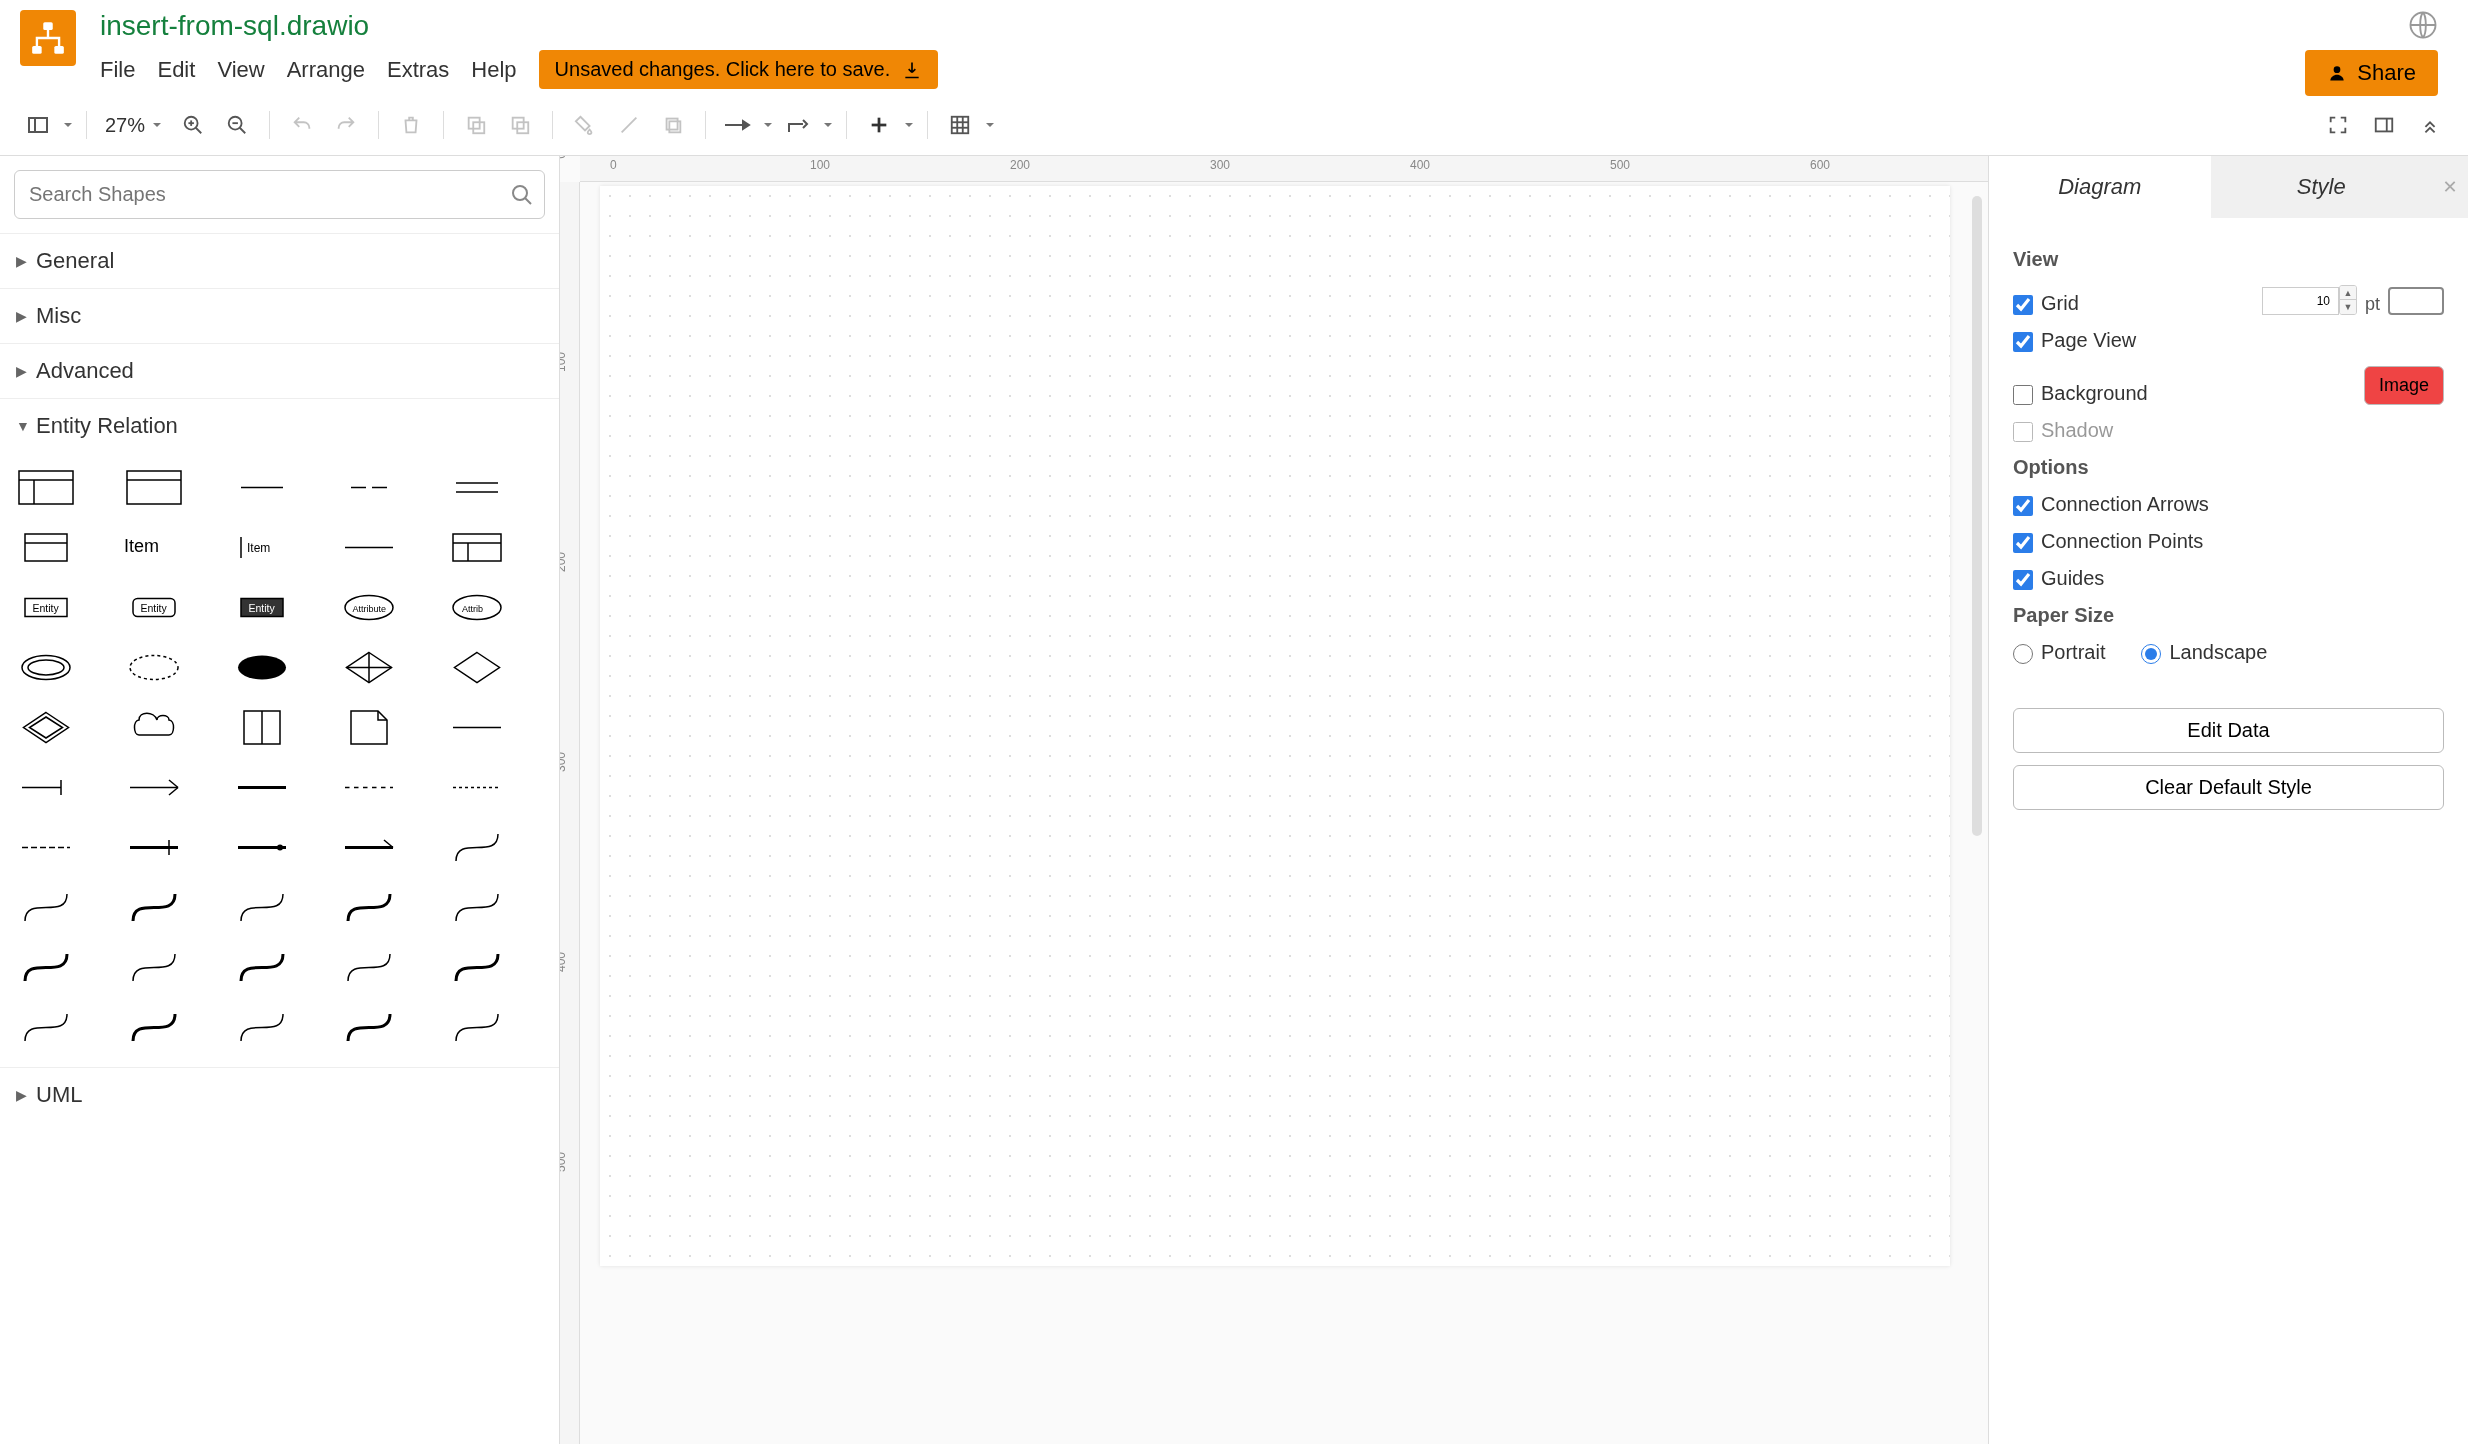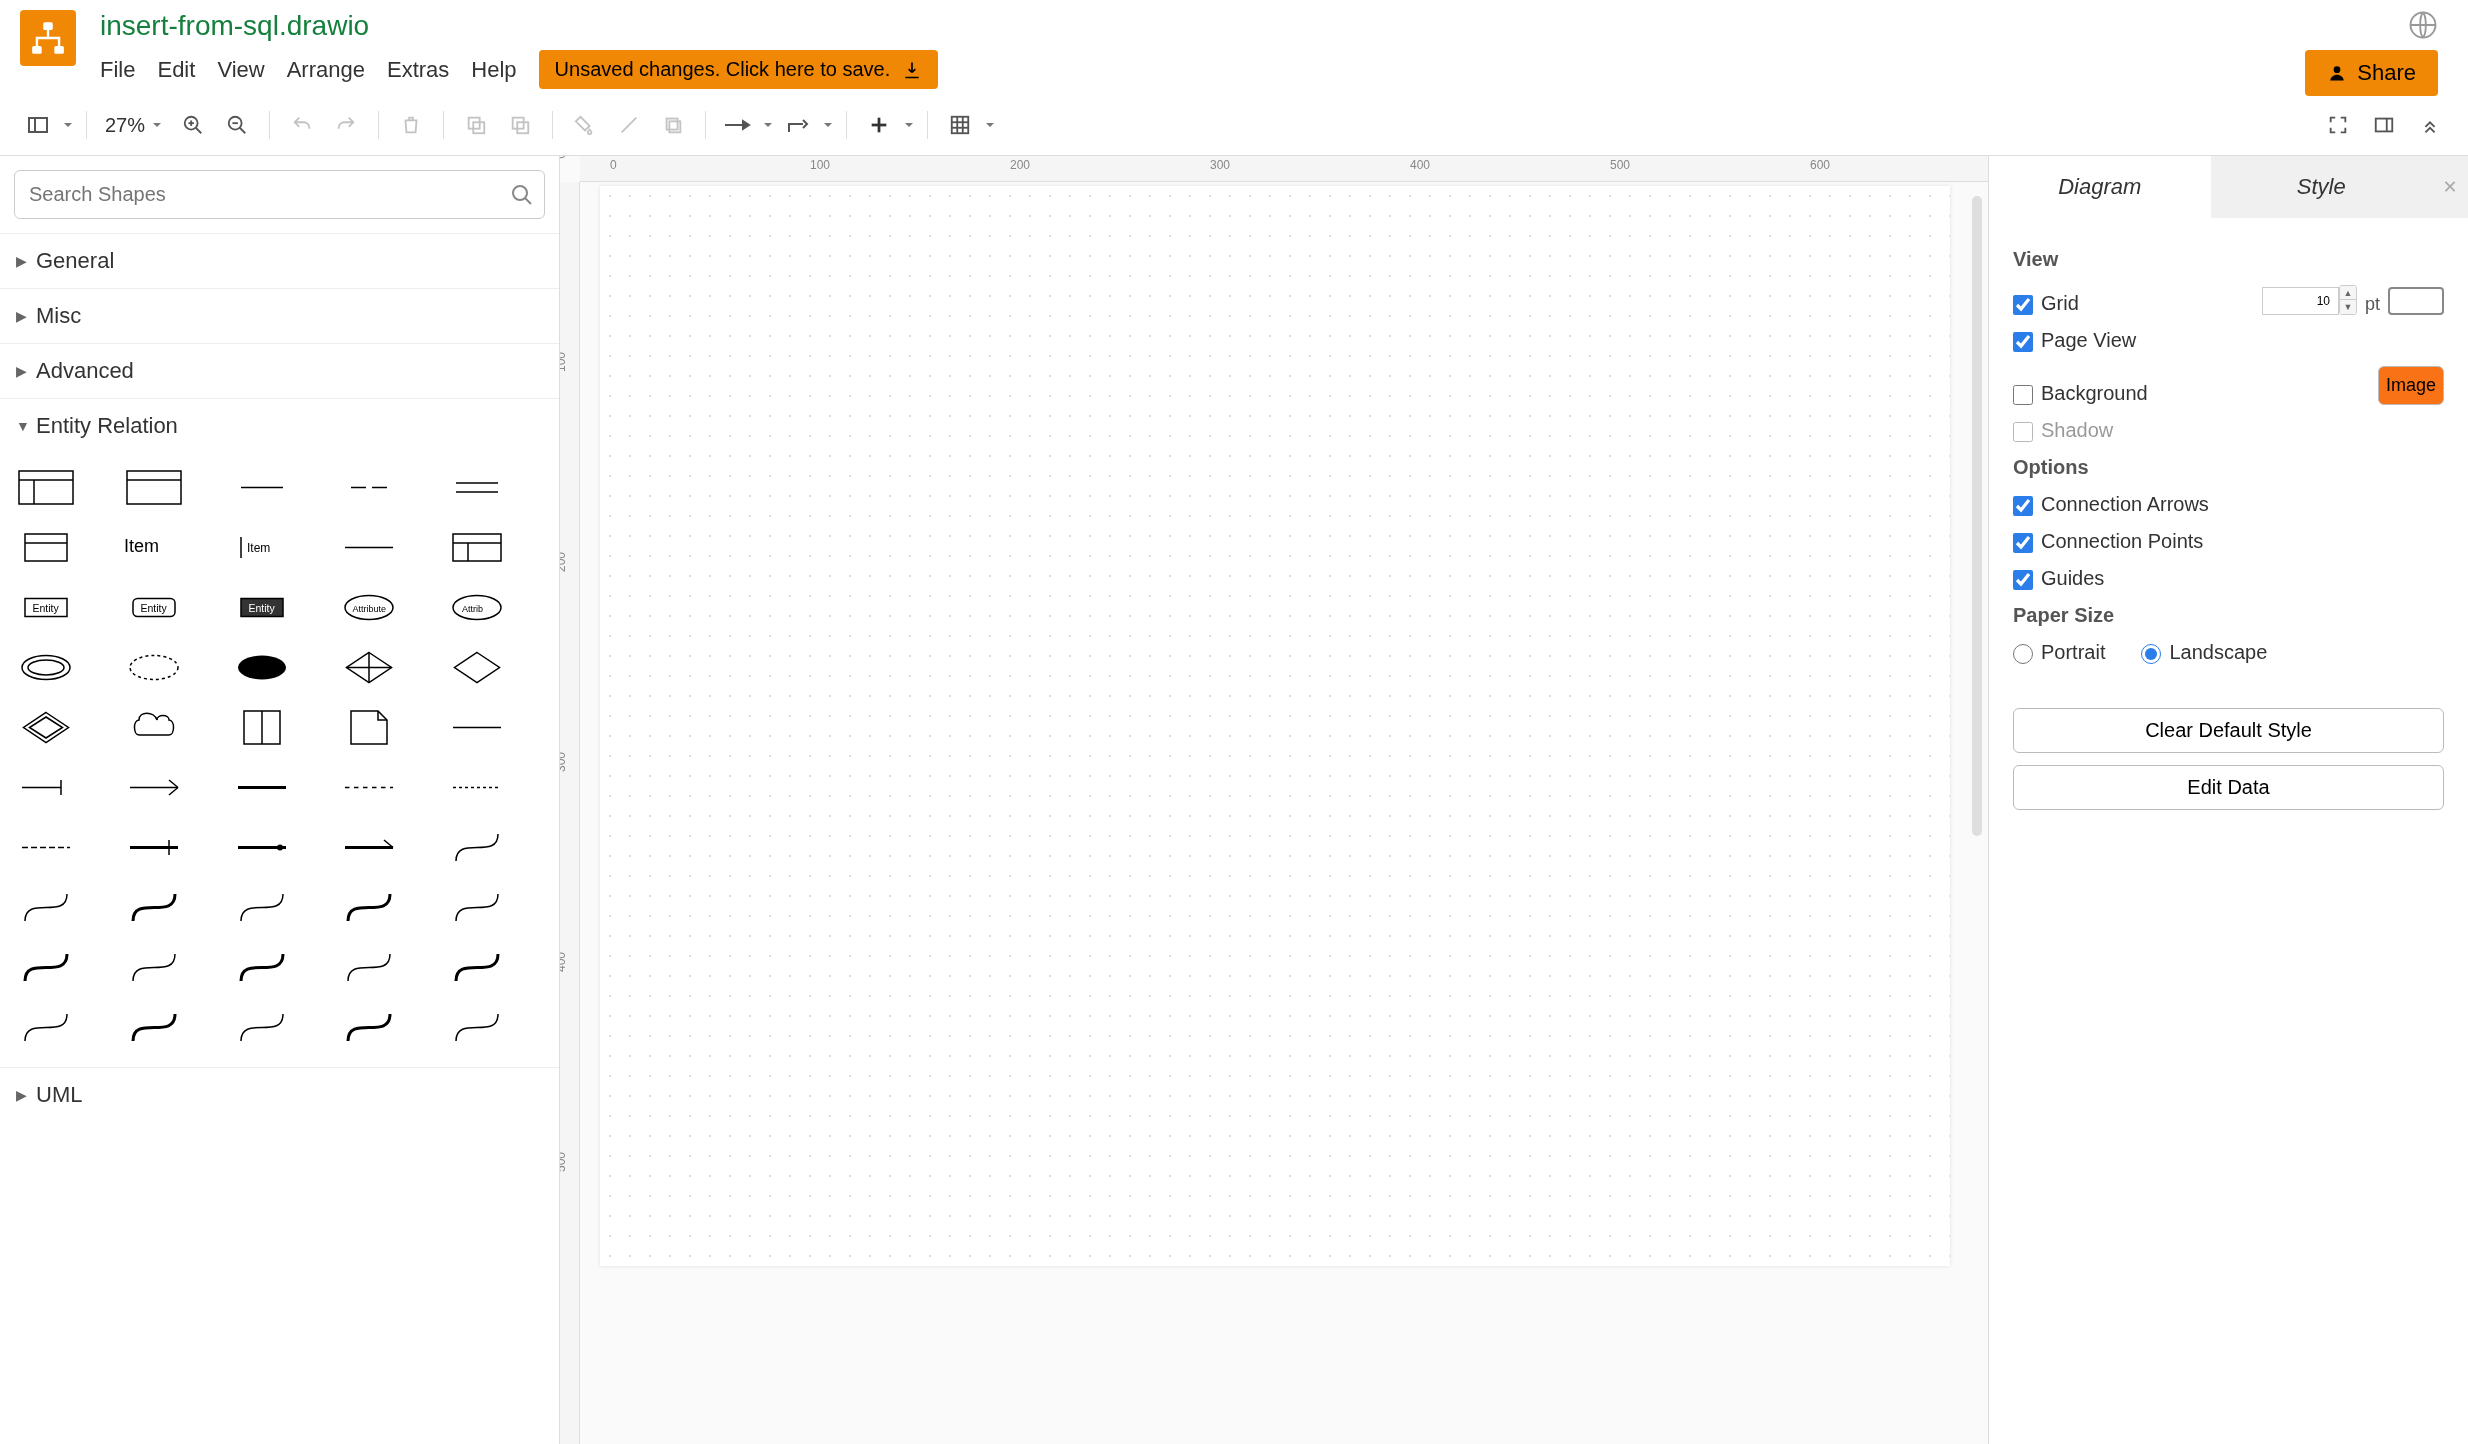--- a/index.html
+++ b/index.html
@@ -62,21 +62,21 @@
 .tab.active { background:#fff; font-weight:500;}
 .tab-close { width:36px; display:flex; align-items:center; justify-content:center; background:#f0f0f0; color:#aaa; cursor:pointer; font-size:18px;}
 .panel-body { padding:20px 24px; overflow-y:auto;}
 .section-title { font-size:20px; font-weight:600; color:#555; margin: 10px 0 14px; }
 .row { display:flex; align-items:flex-end; gap:8px; margin-bottom:14px; font-size:20px;}
 .chk { width:20px; height:20px; accent-color:#2b7de9; }
 .radio { width:20px; height:20px; accent-color:#2b7de9; }
 .num-input { width:77px; padding:6px 8px; border:1px solid #ccc; border-radius:0; font-size:12px; text-align:right;}
 .pt-label { font-size:18px; color:#555;}
 .swatch { width:56px; height:28px; border:2px solid #888; border-radius:4px; background:#fff; cursor:pointer;}
-.btn { border:1px solid #bbb; border-radius:6px; background:#f97316; padding:8px 7px; font-size:18px; cursor:pointer;}
+.btn { border:1px solid #bbb; border-radius:6px; background:#ef4444; padding:8px 14px; font-size:18px; cursor:pointer;}
 .select { width:100%; padding:10px 12px; border:1px solid #ccc; border-radius:6px; font-size:20px; background:#fff; cursor:pointer; position:relative;}
 .select::after { content:""; position:absolute; right:10px; top:50%; transform:translateY(-50%); width:0; height:0; border-left:6px solid transparent; border-right:6px solid transparent; border-top:8px solid #2b7de9;}
 .full-btn { display:block; width:100%; text-align:center; padding:10px; border:1px solid #bbb; border-radius:6px; background:#fff; font-size:20px; cursor:pointer; margin-bottom:12px;}
 .stepper { display:flex; flex-direction:column; border:1px solid #ccc; border-radius:3px; overflow:hidden; margin-left:-8px;}
 .stepper div { width:16px; height:14px; display:flex; align-items:center; justify-content:center; font-size:9px; color:#666; cursor:pointer; background:#f5f5f5;}
 .stepper div:first-child { border-bottom:1px solid #ccc;}
 .flex-gap { flex:1; }
 </style>
 </head>
 <body>
@@ -666,18 +666,18 @@
         <div class="section-title">Paper Size</div>
         <div class="row" style="margin-top:14px">
           <input type="radio" class="radio" name="orient" style="">
           <span>Portrait</span>
           <span style="width:20px"></span>
           <input type="radio" class="radio" name="orient" checked="" style="">
           <span>Landscape</span>
         </div>
 
         <div style="height:30px"></div>
+        <button class="full-btn">Edit Data</button>
         <button class="full-btn">Clear Default Style</button>
-        <button class="full-btn">Edit Data</button>
       </div>
     </div>
   </div>
 </div>
 
 </body></html>

